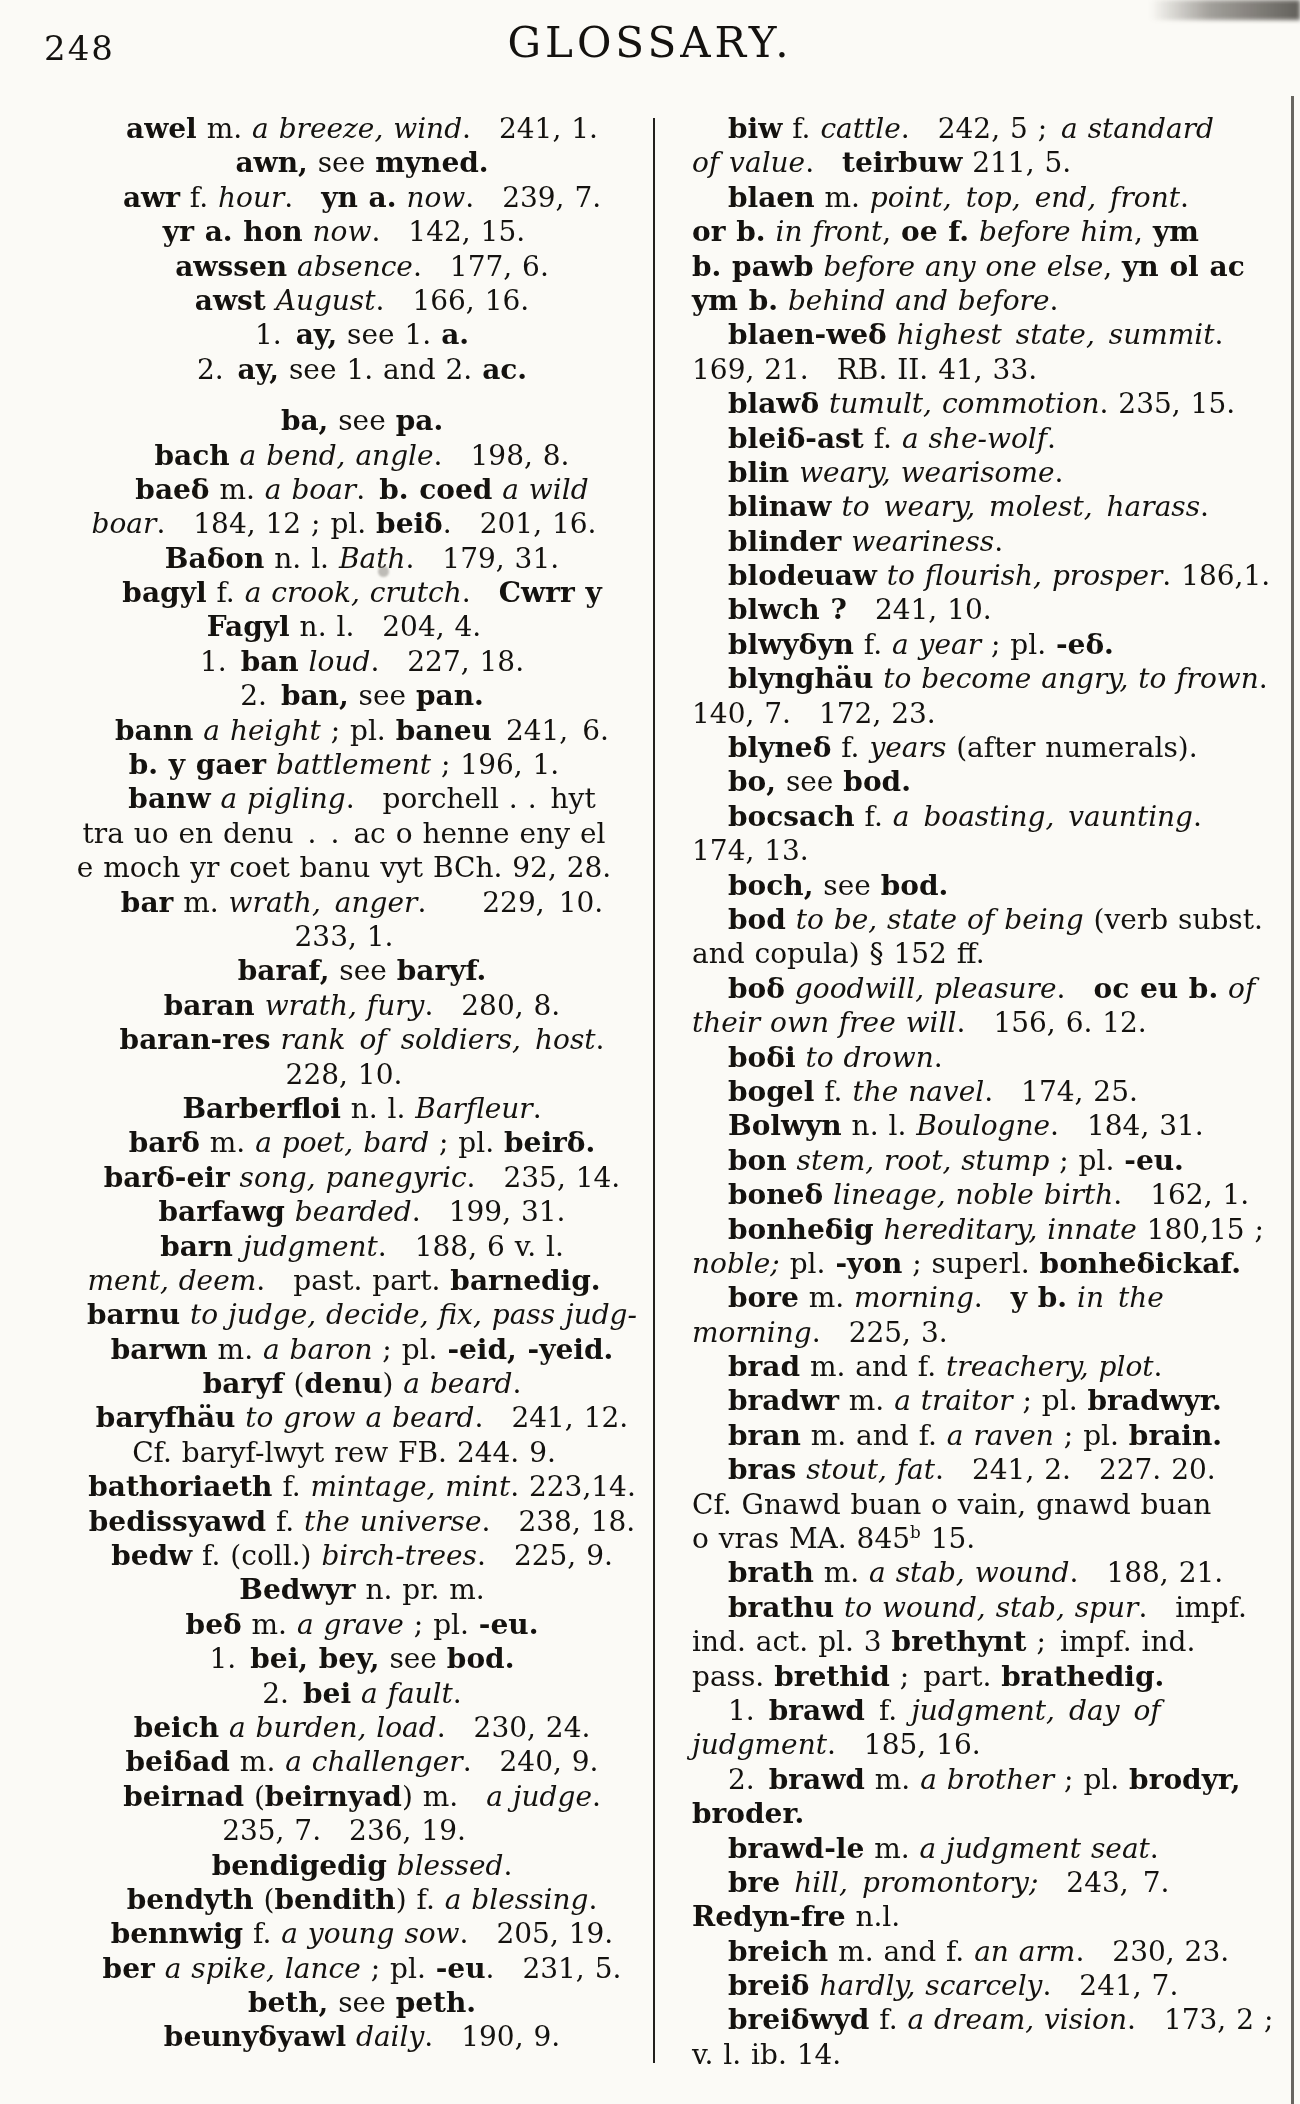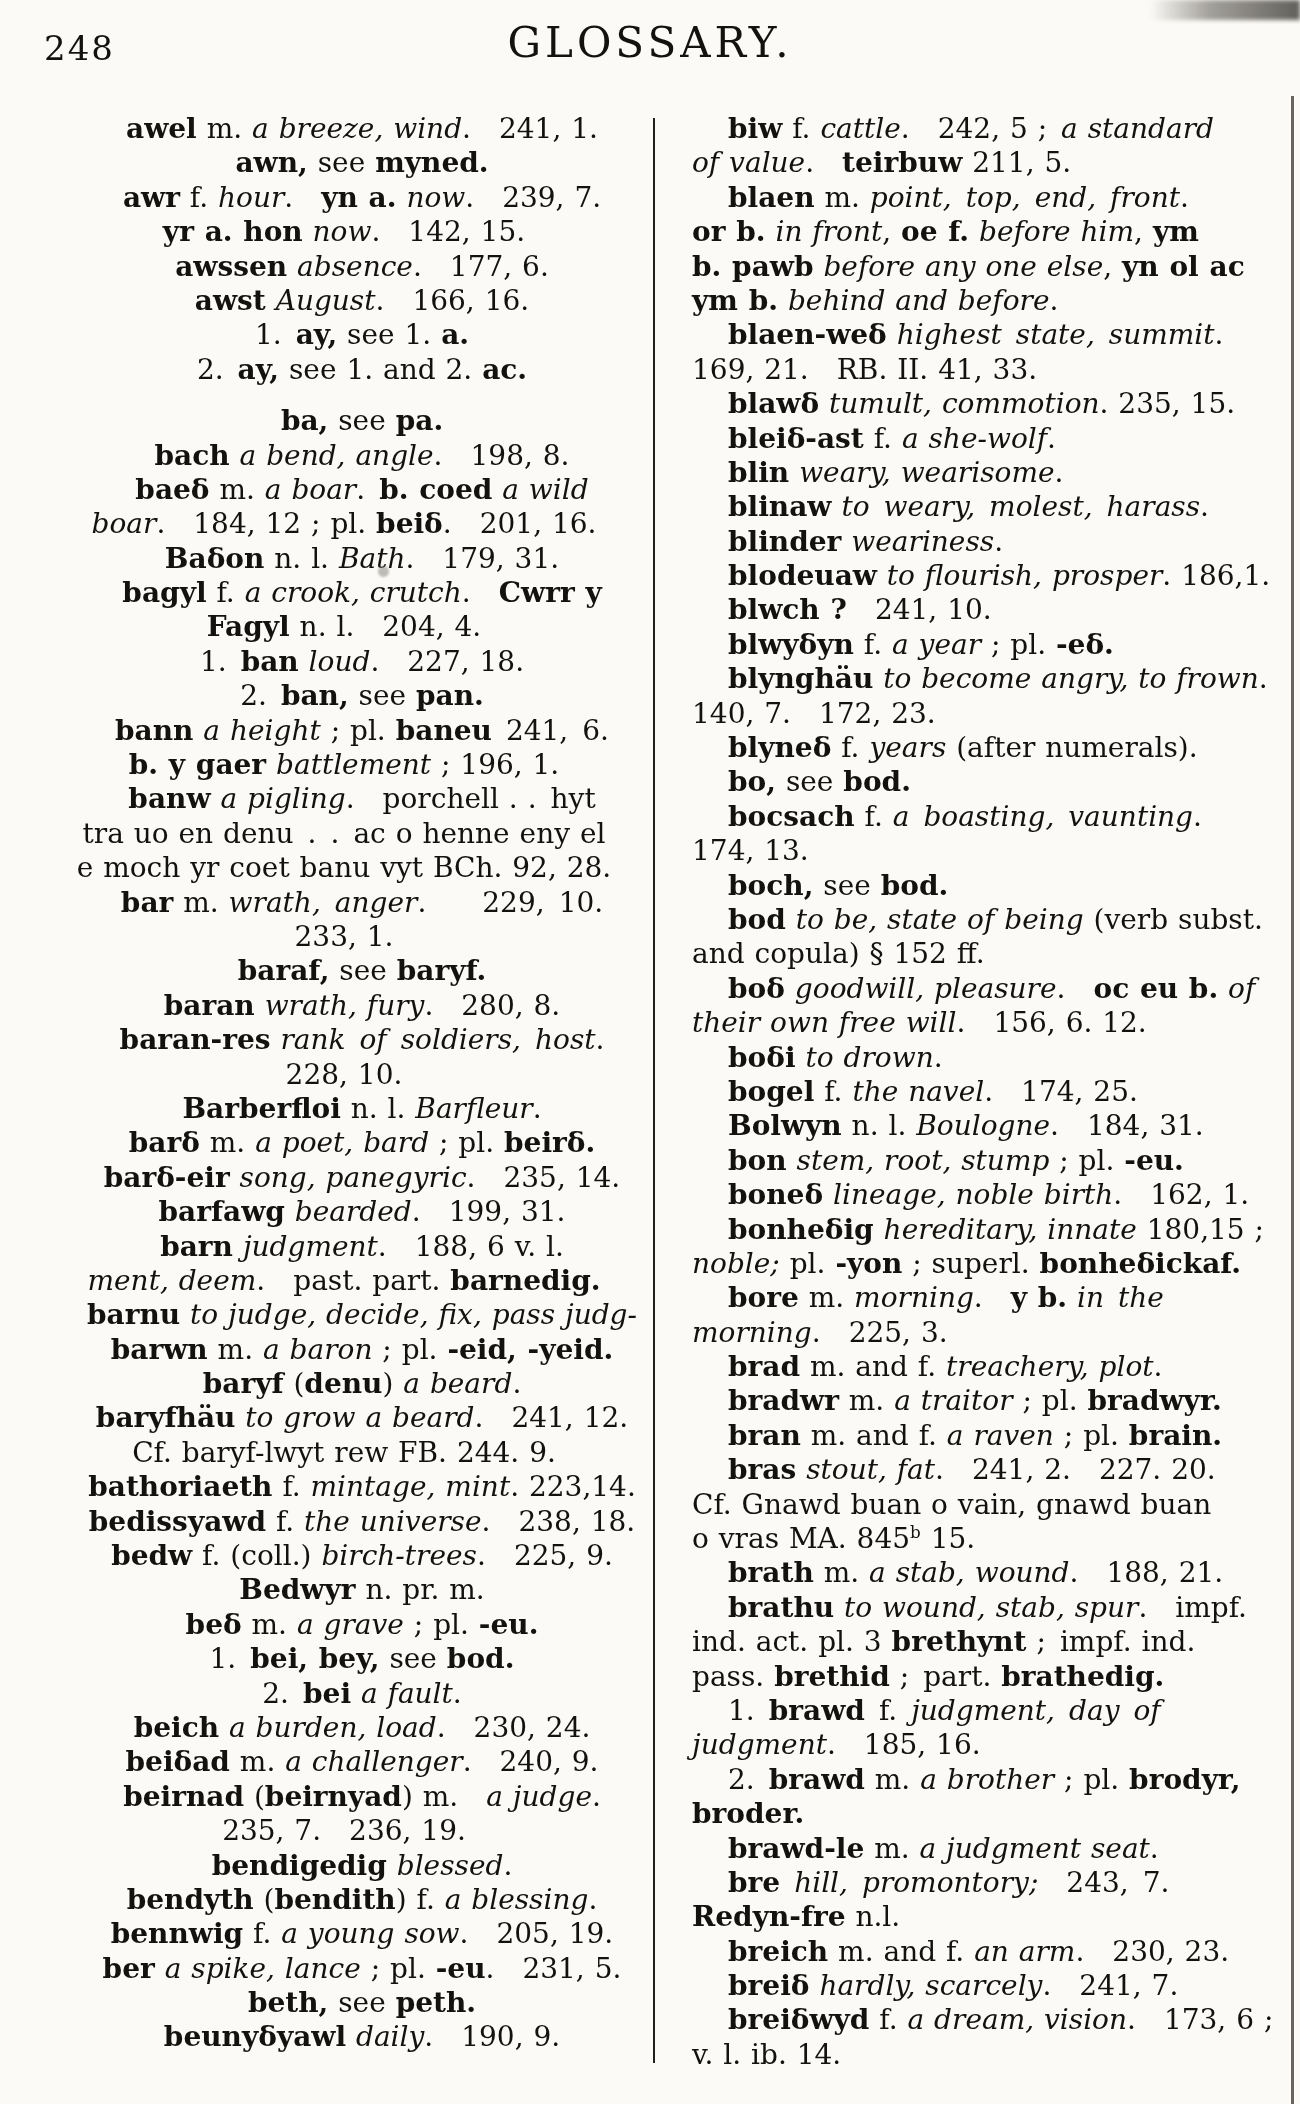--- a/index.html
+++ b/index.html
@@ -165,20 +165,20 @@
       <div class="ln"><span class="rn-r">pass. </span><span class="rn-b">brethid</span><span class="rn-r"> ; part. </span><span class="rn-b">brathedig.</span></div>
       <div class="ln ind"><span class="rn-r">1. </span><span class="rn-b">brawd</span><span class="rn-r"> f. </span><span class="rn-i">judgment, day of</span></div>
       <div class="ln"><span class="rn-i">judgment</span><span class="rn-r">. 185, 16.</span></div>
       <div class="ln ind"><span class="rn-r">2. </span><span class="rn-b">brawd</span><span class="rn-r"> m. </span><span class="rn-i">a brother</span><span class="rn-r"> ; pl. </span><span class="rn-b">brodyr,</span></div>
       <div class="ln"><span class="rn-b">broder.</span></div>
       <div class="ln ind"><span class="rn-b">brawd-le</span><span class="rn-r"> m. </span><span class="rn-i">a judgment seat</span><span class="rn-r">.</span></div>
       <div class="ln ind"><span class="rn-b">bre</span><span class="rn-r"> </span><span class="rn-i">hill, promontory;</span><span class="rn-r"> 243, 7.</span></div>
       <div class="ln"><span class="rn-b">Redyn-fre</span><span class="rn-r"> n.l.</span></div>
       <div class="ln ind"><span class="rn-b">breich</span><span class="rn-r"> m. and f. </span><span class="rn-i">an arm</span><span class="rn-r">. 230, 23.</span></div>
       <div class="ln ind"><span class="rn-b">breiδ</span><span class="rn-r"> </span><span class="rn-i">hardly, scarcely</span><span class="rn-r">. 241, 7.</span></div>
-      <div class="ln ind"><span class="rn-b">breiδwyd</span><span class="rn-r"> f. </span><span class="rn-i">a dream, vision</span><span class="rn-r">. 173, 6 ;</span></div>
+      <div class="ln ind"><span class="rn-b">breiδwyd</span><span class="rn-r"> f. </span><span class="rn-i">a dream, vision</span><span class="rn-r">. 173, 2 ;</span></div>
       <div class="ln"><span class="rn-r">v. l. ib. 14.</span></div>
     </div>
 
   <div class="scan-edge"></div>
   <div class="scan-smudge"></div>
   <div class="ink-spot"></div>
 </div>
 
 </body></html>

